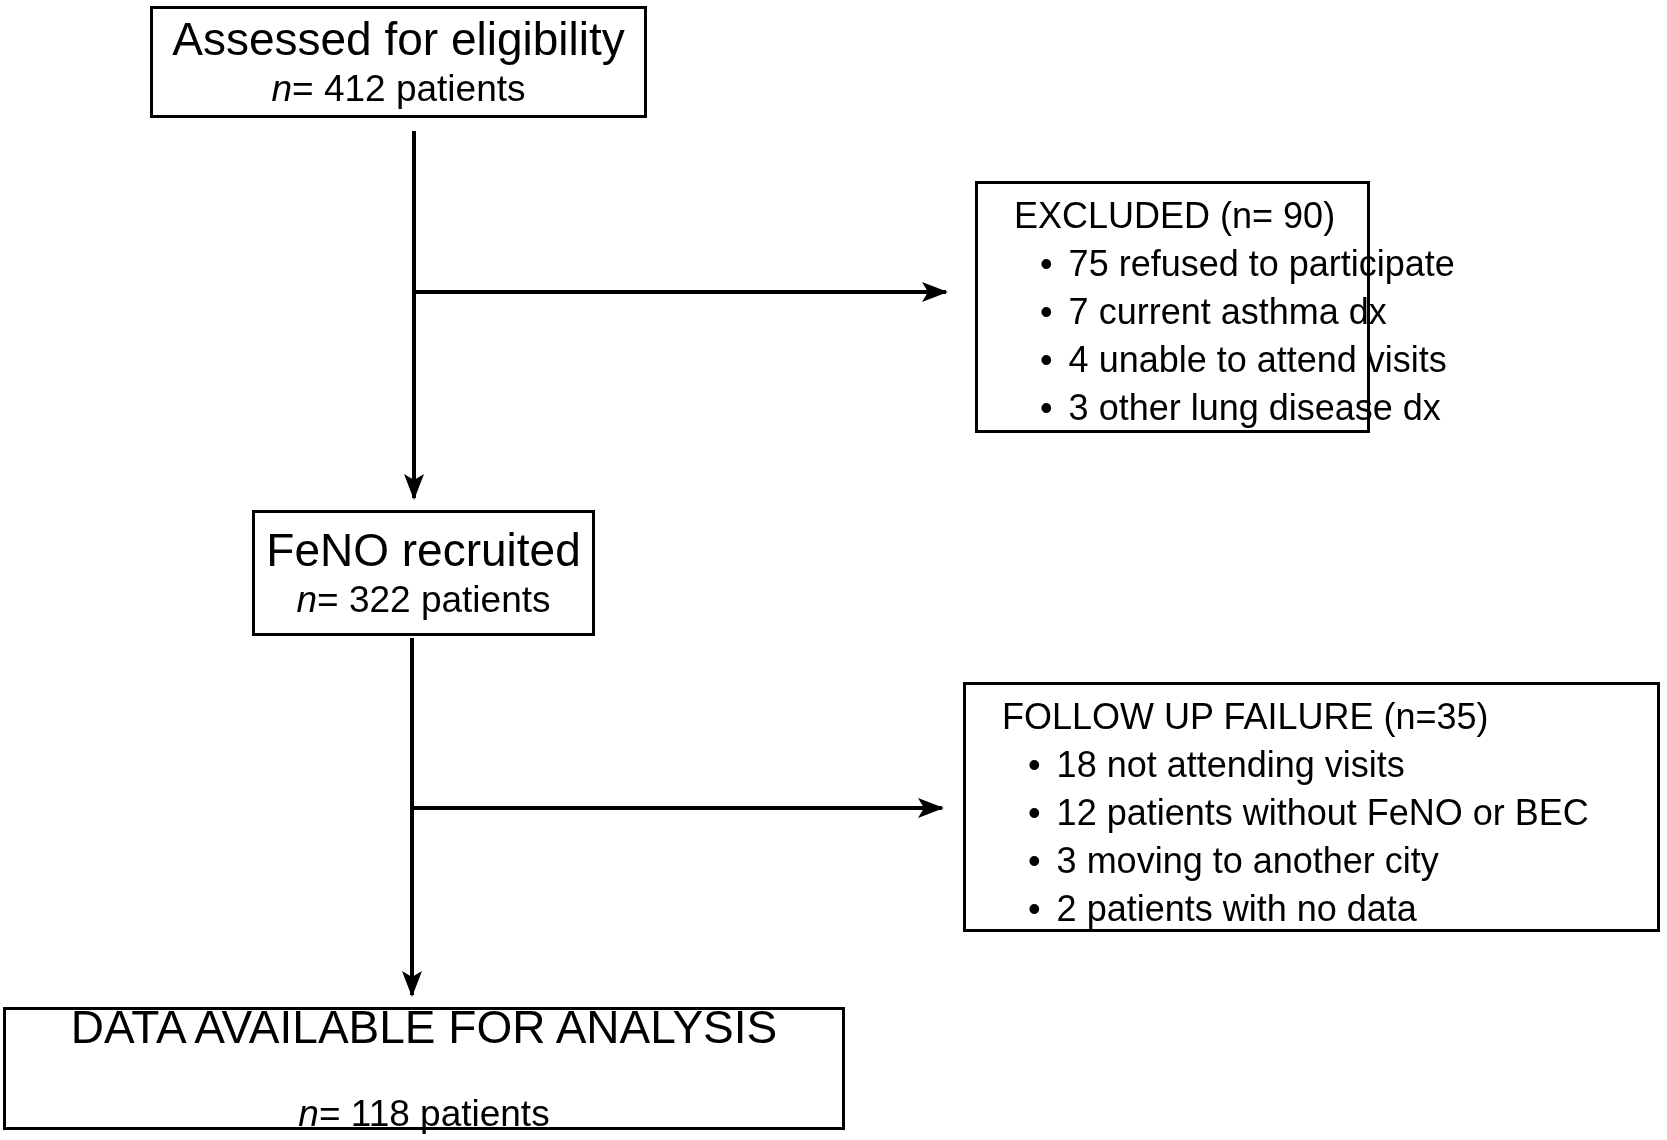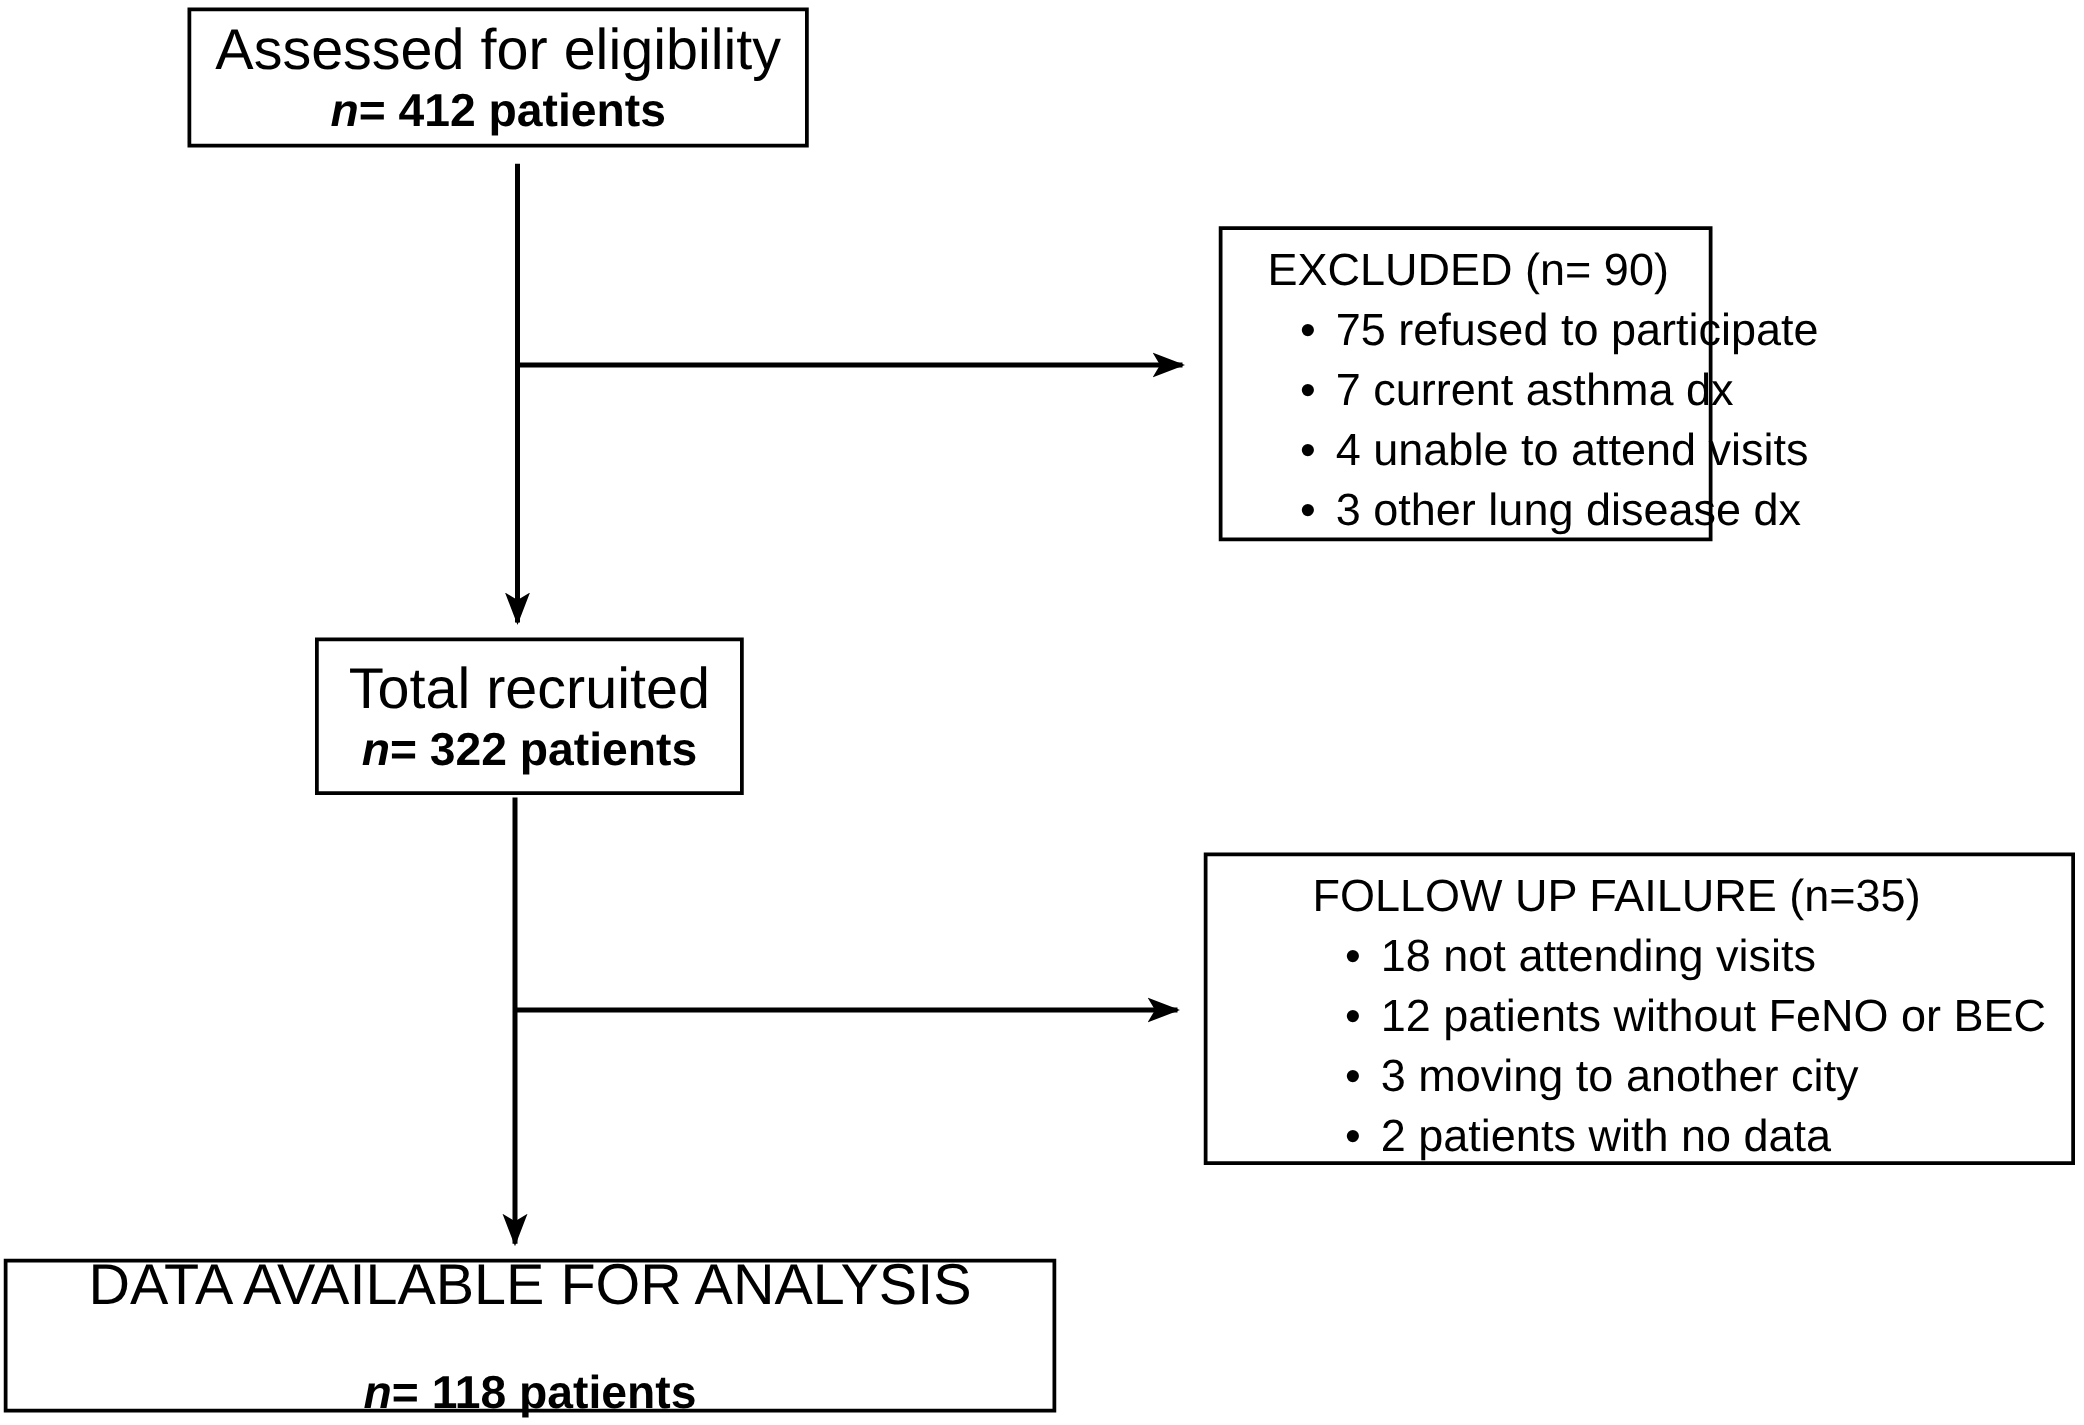--- a/index.html
+++ b/index.html
@@ -38,28 +38,27 @@
   }
   .center-title {
     font-size: 46px;
     line-height: 1.18;
     white-space: nowrap;
   }
   .center-sub {
     font-size: 37px;
     line-height: 1.25;
     white-space: nowrap;
-    font-weight: bold;
   }
   .center-sub i { font-style: italic; }
   .box-assessed  { left: 150px; top: 6px;    width: 497px; height: 112px; }
   .box-recruited { left: 252px; top: 510px;  width: 343px; height: 126px; }
   .box-analysis  { left: 3px;   top: 1007px; width: 842px; height: 123px; gap: 36px; }
   .box-excluded  { left: 975px; top: 165px;  width: 395px; height: 252px; margin-top: 16px; }
-  .box-followup  { left: 963px; top: 682px;  width: 697px; height: 250px; padding-left: 48px; }
+  .box-followup  { left: 963px; top: 682px;  width: 697px; height: 250px; }
   .side-box {
     padding-top: 8px;
     font-size: 36px;
   }
   .side-title {
     padding-left: 36px;
     line-height: 48px;
     white-space: nowrap;
   }
   .side-list {
@@ -117,21 +116,21 @@
           <span>4 unable to attend visits</span>
         </li>
       <li>
           <span class="bullet">•</span>
           <span>3 other lung disease dx</span>
         </li>
     </ul>
   </div>
 
   <div class="box center-box box-recruited">
-    <div class="center-title">Total recruited</div>
+    <div class="center-title">FeNO recruited</div>
     <div class="center-sub"><i>n</i><span>= 322 patients</span></div>
   </div>
 
   <div class="box side-box box-followup">
     <div class="side-title">FOLLOW UP FAILURE (n=35)</div>
     <ul class="side-list">
       <li>
           <span class="bullet">•</span>
           <span>18 not attending visits</span>
         </li>

